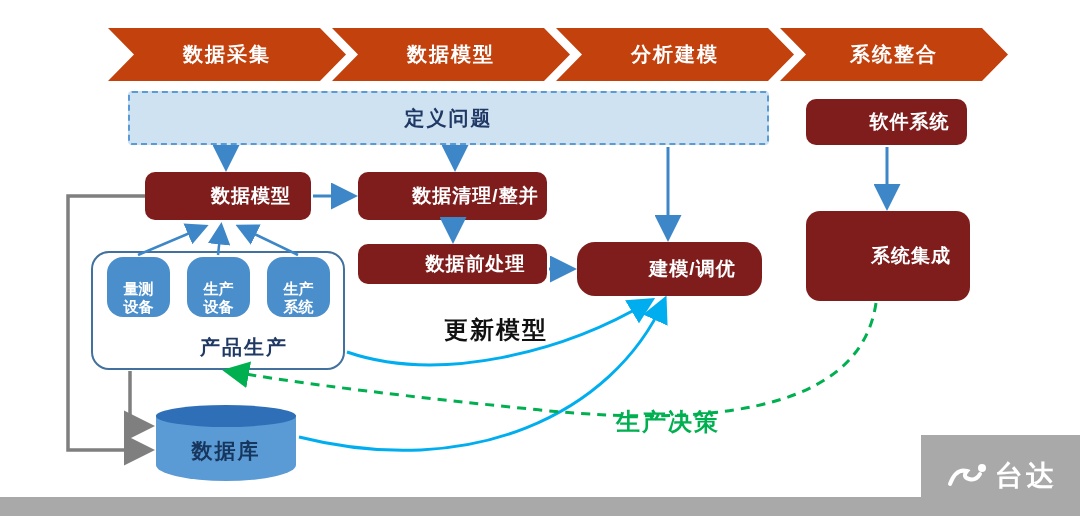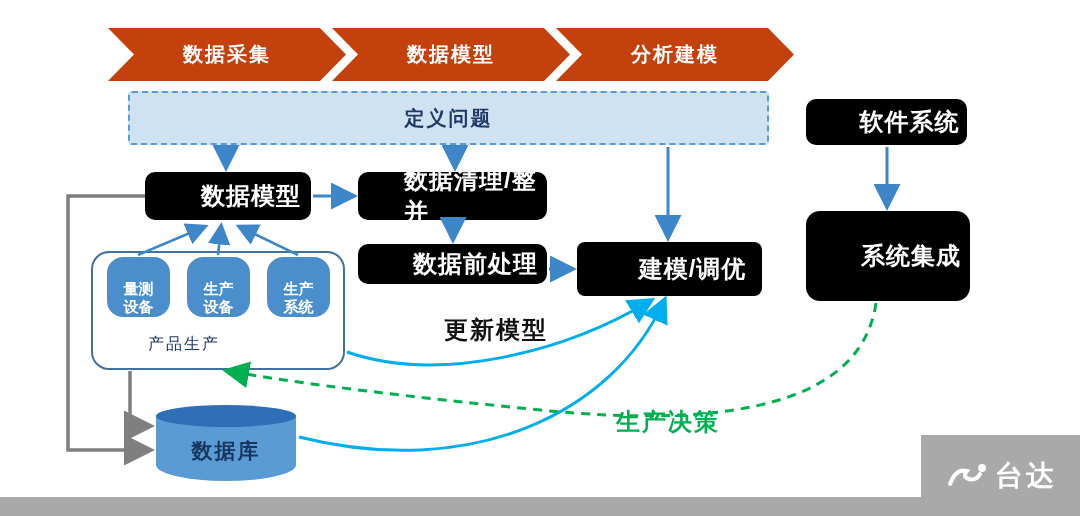--- a/index.html
+++ b/index.html
@@ -10,43 +10,43 @@
     font-family: "Liberation Sans", "DejaVu Sans", sans-serif;
   }
   .chev {
     position: absolute; top: 28px; height: 53px;
     background: #c2410c; color: #fff; font-weight: 700; font-size: 20px;
     display: flex; align-items: center; justify-content: center;
     clip-path: polygon(0 0, calc(100% - 26px) 0, 100% 50%, calc(100% - 26px) 100%, 0 100%, 26px 50%);
     letter-spacing: 2px;
   }
   .box {
-    position: absolute; background: #000000; color: #fff; font-weight: 700;
+    position: absolute; background: #7f1d1d; color: #fff; font-weight: 700;
     display: flex; align-items: center; justify-content: center;
-    border-radius: 10px; font-size: 24px; letter-spacing: 1px; padding-left: 46px;
+    border-radius: 10px; font-size: 19px; letter-spacing: 1px; padding-left: 46px;
   }
   .dashed-box {
     position: absolute; left: 128px; top: 91px; width: 641px; height: 54px;
     background: #cfe2f2; border: 2px dashed #5b9bd5; border-radius: 4px;
     color: #1f3864; font-weight: 700; font-size: 20px; letter-spacing: 2px;
     display: flex; align-items: center; justify-content: center;
   }
   .plant-container {
     position: absolute; left: 91px; top: 251px; width: 254px; height: 119px;
     background: #ffffff; border: 2px solid #41719c; border-radius: 18px;
   }
   .small-box {
     position: absolute; top: 257px; width: 63px; height: 60px;
     background: #4a8fcb; color: #fff; font-weight: 700; font-size: 15px;
     border-radius: 16px; display: flex; align-items: flex-end; justify-content: center;
     text-align: center; white-space: pre-line; line-height: 1.25;
   }
   .plant-label {
     position: absolute; left: 148px; top: 334px; width: 140px;
-    color: #1f3864; font-weight: 400; font-size: 16px; text-align: left;
+    color: #1f3864; font-weight: 700; font-size: 20px; text-align: right;
     letter-spacing: 2px;
   }
   .cylinder { position: absolute; left: 156px; top: 405px; width: 140px; height: 76px; }
   .cyl-body {
     position: absolute; left: 0; top: 10px; width: 140px; height: 66px;
     background: #5b9bd5;
     border-radius: 0 0 70px 70px / 0 0 16px 16px;
   }
   .cyl-top {
     position: absolute; left: 0; top: 0; width: 140px; height: 22px;
@@ -74,20 +74,23 @@
 
   <div class="chev" style="left:108px; width:238px;">
     <span>数据采集</span>
   </div>
   <div class="chev" style="left:332px; width:238px;">
     <span>数据模型</span>
   </div>
   <div class="chev" style="left:556px; width:238px;">
     <span>分析建模</span>
   </div>
+  <div class="chev" style="left:780px; width:228px;">
+    <span>系统整合</span>
+  </div>
 
   <div class="dashed-box">
     <span>定义问题</span>
   </div>
 
   <div class="box" style="left:806px; top:99px; width:161px; height:46px;">
     <span>软件系统</span>
   </div>
   <div class="box" style="left:806px; top:211px; width:164px; height:90px; border-radius:14px;">
     <span>系统集成</span>
@@ -95,21 +98,21 @@
 
   <div class="box" style="left:145px; top:172px; width:166px; height:48px;">
     <span>数据模型</span>
   </div>
   <div class="box" style="left:358px; top:172px; width:189px; height:48px;">
     <span>数据清理/整并</span>
   </div>
   <div class="box" style="left:358px; top:244px; width:189px; height:40px;">
     <span>数据前处理</span>
   </div>
-  <div class="box" style="left:577px; top:242px; width:185px; height:54px; border-radius:8px;">
+  <div class="box" style="left:577px; top:242px; width:185px; height:54px; border-radius:18px;">
     <span>建模/调优</span>
   </div>
 
   <div class="plant-container"></div>
   <div class="small-box" style="left:107px;">
     <span>量测
 设备</span>
   </div>
   <div class="small-box" style="left:187px;">
     <span>生产

